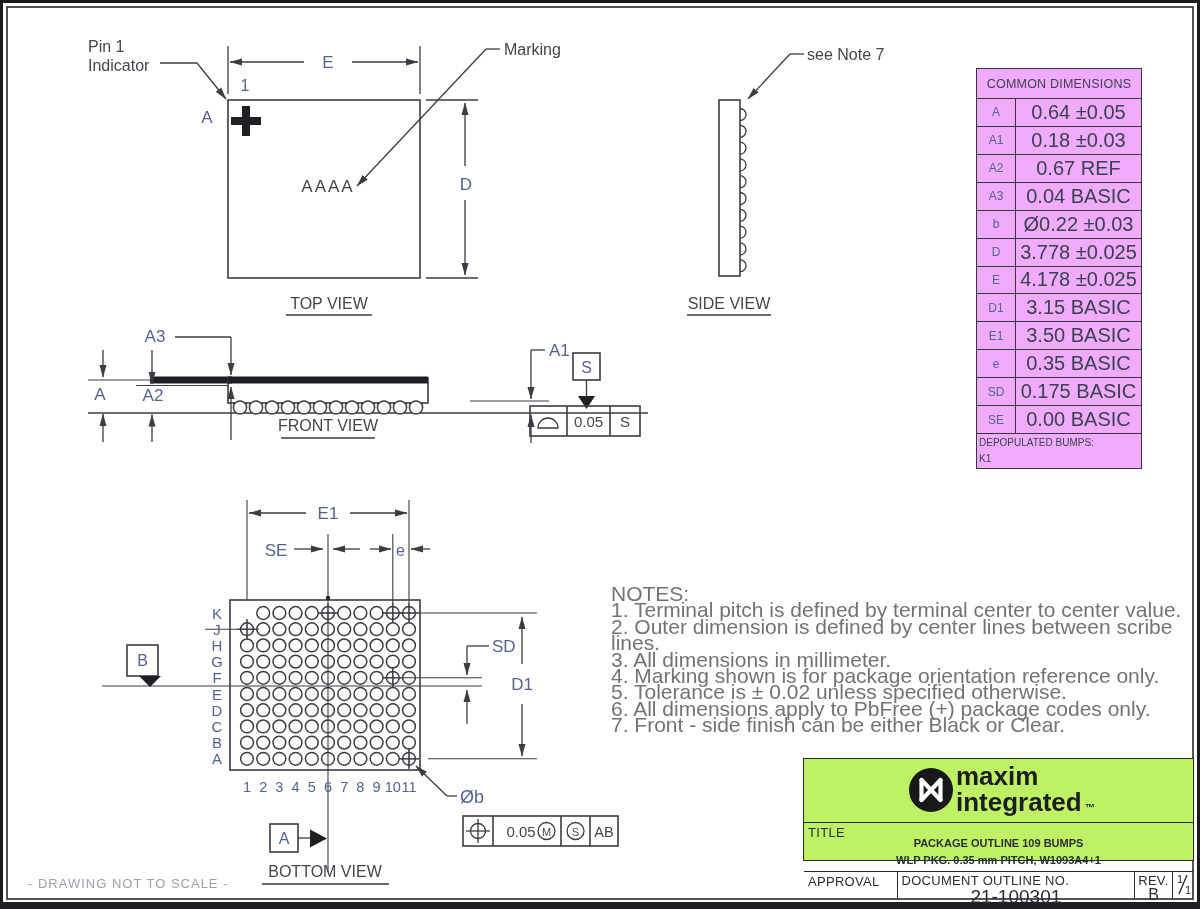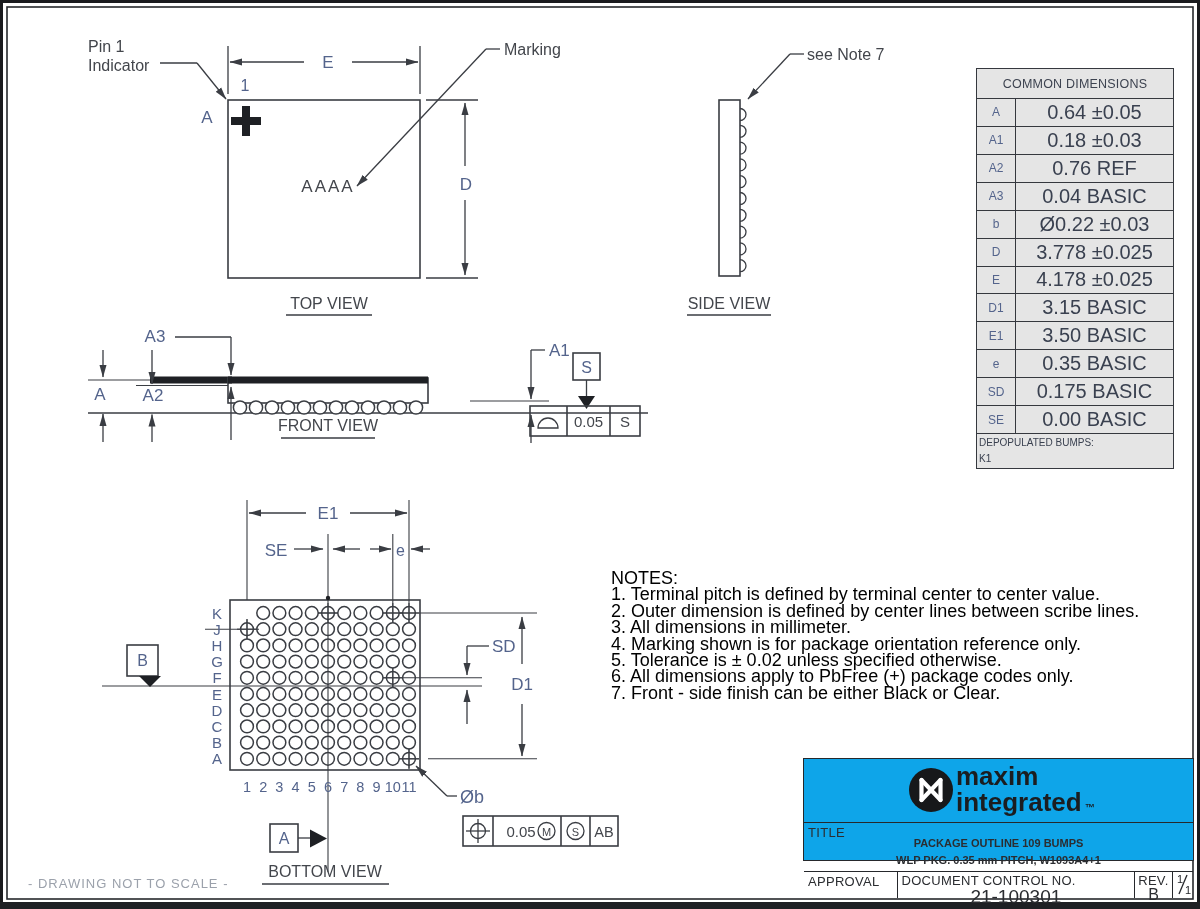--- a/index.html
+++ b/index.html
@@ -11,38 +11,38 @@
   .ln2{stroke:#3a3d43;stroke-width:1.6;fill:none;}
   .thin{stroke:#3a3d43;stroke-width:1.1;fill:none;}
   .ball{fill:#fff;stroke:#3a3d43;stroke-width:1.5;}
   .fillink{fill:#1e2024;stroke:none;}
   text{font-family:"Liberation Sans",sans-serif;}
   .tB{fill:#54648c;} 
   .tD{fill:#43464c;} 
   .s17{font-size:17px;} .s16{font-size:16px;} .s15{font-size:15px;} .s14{font-size:14.5px;}
   .s18{font-size:18px;} .s11{font-size:11px;}
   
-  .notes{position:absolute;left:611px;top:570px;width:580px;color:#000000;
-         font-size:18px;line-height:16.4px;}
+  .notes{position:absolute;left:611px;top:586px;width:580px;color:#737373;
+         font-size:21px;line-height:16.4px;}
   .notes .nt{margin:0;}
   .scale-note{position:absolute;left:28px;top:876px;color:#9ba1ab;font-size:13px;letter-spacing:1px;}
   
-  .dim-table{position:absolute;left:976px;top:68px;width:198px;border:1.6px solid #35383e;
-             background:#e5e5e5;box-sizing:border-box;color:#3a4150;}
+  .dim-table{position:absolute;left:976px;top:68px;width:166px;border:1.6px solid #35383e;
+             background:#f0abfc;box-sizing:border-box;color:#3a4150;}
   .dt-head{height:29px;border-bottom:1.4px solid #35383e;display:flex;align-items:center;
            justify-content:center;font-size:12.5px;letter-spacing:.2px;color:#3d4350;}
   .dt-rows{height:335px;display:flex;flex-direction:column;}
   .dim-row{flex:1;display:flex;border-bottom:1.4px solid #35383e;}
   .dt-sym{width:38px;border-right:1.4px solid #35383e;display:flex;align-items:center;
           justify-content:center;font-size:12px;color:#54648c;}
   .dt-val{flex:1;display:flex;align-items:center;justify-content:center;font-size:20px;}
   .dt-foot{padding:1px 2px 2px 2px;font-size:10px;line-height:15.5px;color:#3a4150;}
   
   .title-block{position:absolute;left:803px;top:758px;width:391px;height:103px;
-               border:1.8px solid #26282c;background:#0ea5e9;box-sizing:border-box;color:#2b2d31;}
+               border:1.8px solid #26282c;background:#bef264;box-sizing:border-box;color:#2b2d31;}
   .tb-logo{position:relative;height:63px;border-bottom:1.6px solid #26282c;}
   .brand{position:absolute;left:152px;top:4px;font-size:26px;font-weight:bold;
          line-height:26px;color:#1b1d20;}
   .tm{font-size:10px;font-weight:bold;margin-left:3px;}
   .tb-title{position:relative;height:48px;border-bottom:1.6px solid #26282c;}
   .tb-lab{position:absolute;left:4px;top:2px;font-size:13px;letter-spacing:.3px;}
   .tt-lines{padding-top:12px;text-align:center;font-size:11px;font-weight:bold;line-height:17px;}
   .tb-bottom{display:flex;height:26px;}
   .tb-cell{position:relative;border-right:1.6px solid #26282c;box-sizing:border-box;}
   .tb-cell:last-child{border-right:none;}
@@ -415,21 +415,21 @@
     <div class="dim-row">
           <span class="dt-sym">A</span>
           <span class="dt-val">0.64 ±0.05</span>
         </div>
     <div class="dim-row">
           <span class="dt-sym">A1</span>
           <span class="dt-val">0.18 ±0.03</span>
         </div>
     <div class="dim-row">
           <span class="dt-sym">A2</span>
-          <span class="dt-val">0.76 REF</span>
+          <span class="dt-val">0.67 REF</span>
         </div>
     <div class="dim-row">
           <span class="dt-sym">A3</span>
           <span class="dt-val">0.04 BASIC</span>
         </div>
     <div class="dim-row">
           <span class="dt-sym">b</span>
           <span class="dt-val">Ø0.22 ±0.03</span>
         </div>
     <div class="dim-row">
@@ -488,21 +488,21 @@
     <div class="tt-lines">
       <div>PACKAGE OUTLINE 109 BUMPS</div>
       <div>WLP PKG. 0.35 mm PITCH, W1093A4+1</div>
     </div>
   </div>
   <div class="tb-bottom">
     <div class="tb-cell c-appr">
       <div class="tb-lab">APPROVAL</div>
     </div>
     <div class="tb-cell c-doc">
-      <div class="tb-lab" style="position:static;text-align:left;padding-left:4px;padding-top:1px;">DOCUMENT CONTROL NO.</div>
+      <div class="tb-lab" style="position:static;text-align:left;padding-left:4px;padding-top:1px;">DOCUMENT OUTLINE NO.</div>
       <div class="docno">21-100301</div>
     </div>
     <div class="tb-cell c-rev">
       <div class="tb-lab" style="position:static;text-align:left;padding-left:3px;padding-top:1px;">REV.</div>
       <div class="revval">B</div>
     </div>
     <div class="tb-cell c-sheet">
       <svg width="20" height="24">
         <line x1="14" y1="3" x2="6" y2="22" stroke="#26282c" stroke-width="1.3"></line>
         <text x="4" y="11" font-size="11" fill="#26282c">1</text>

